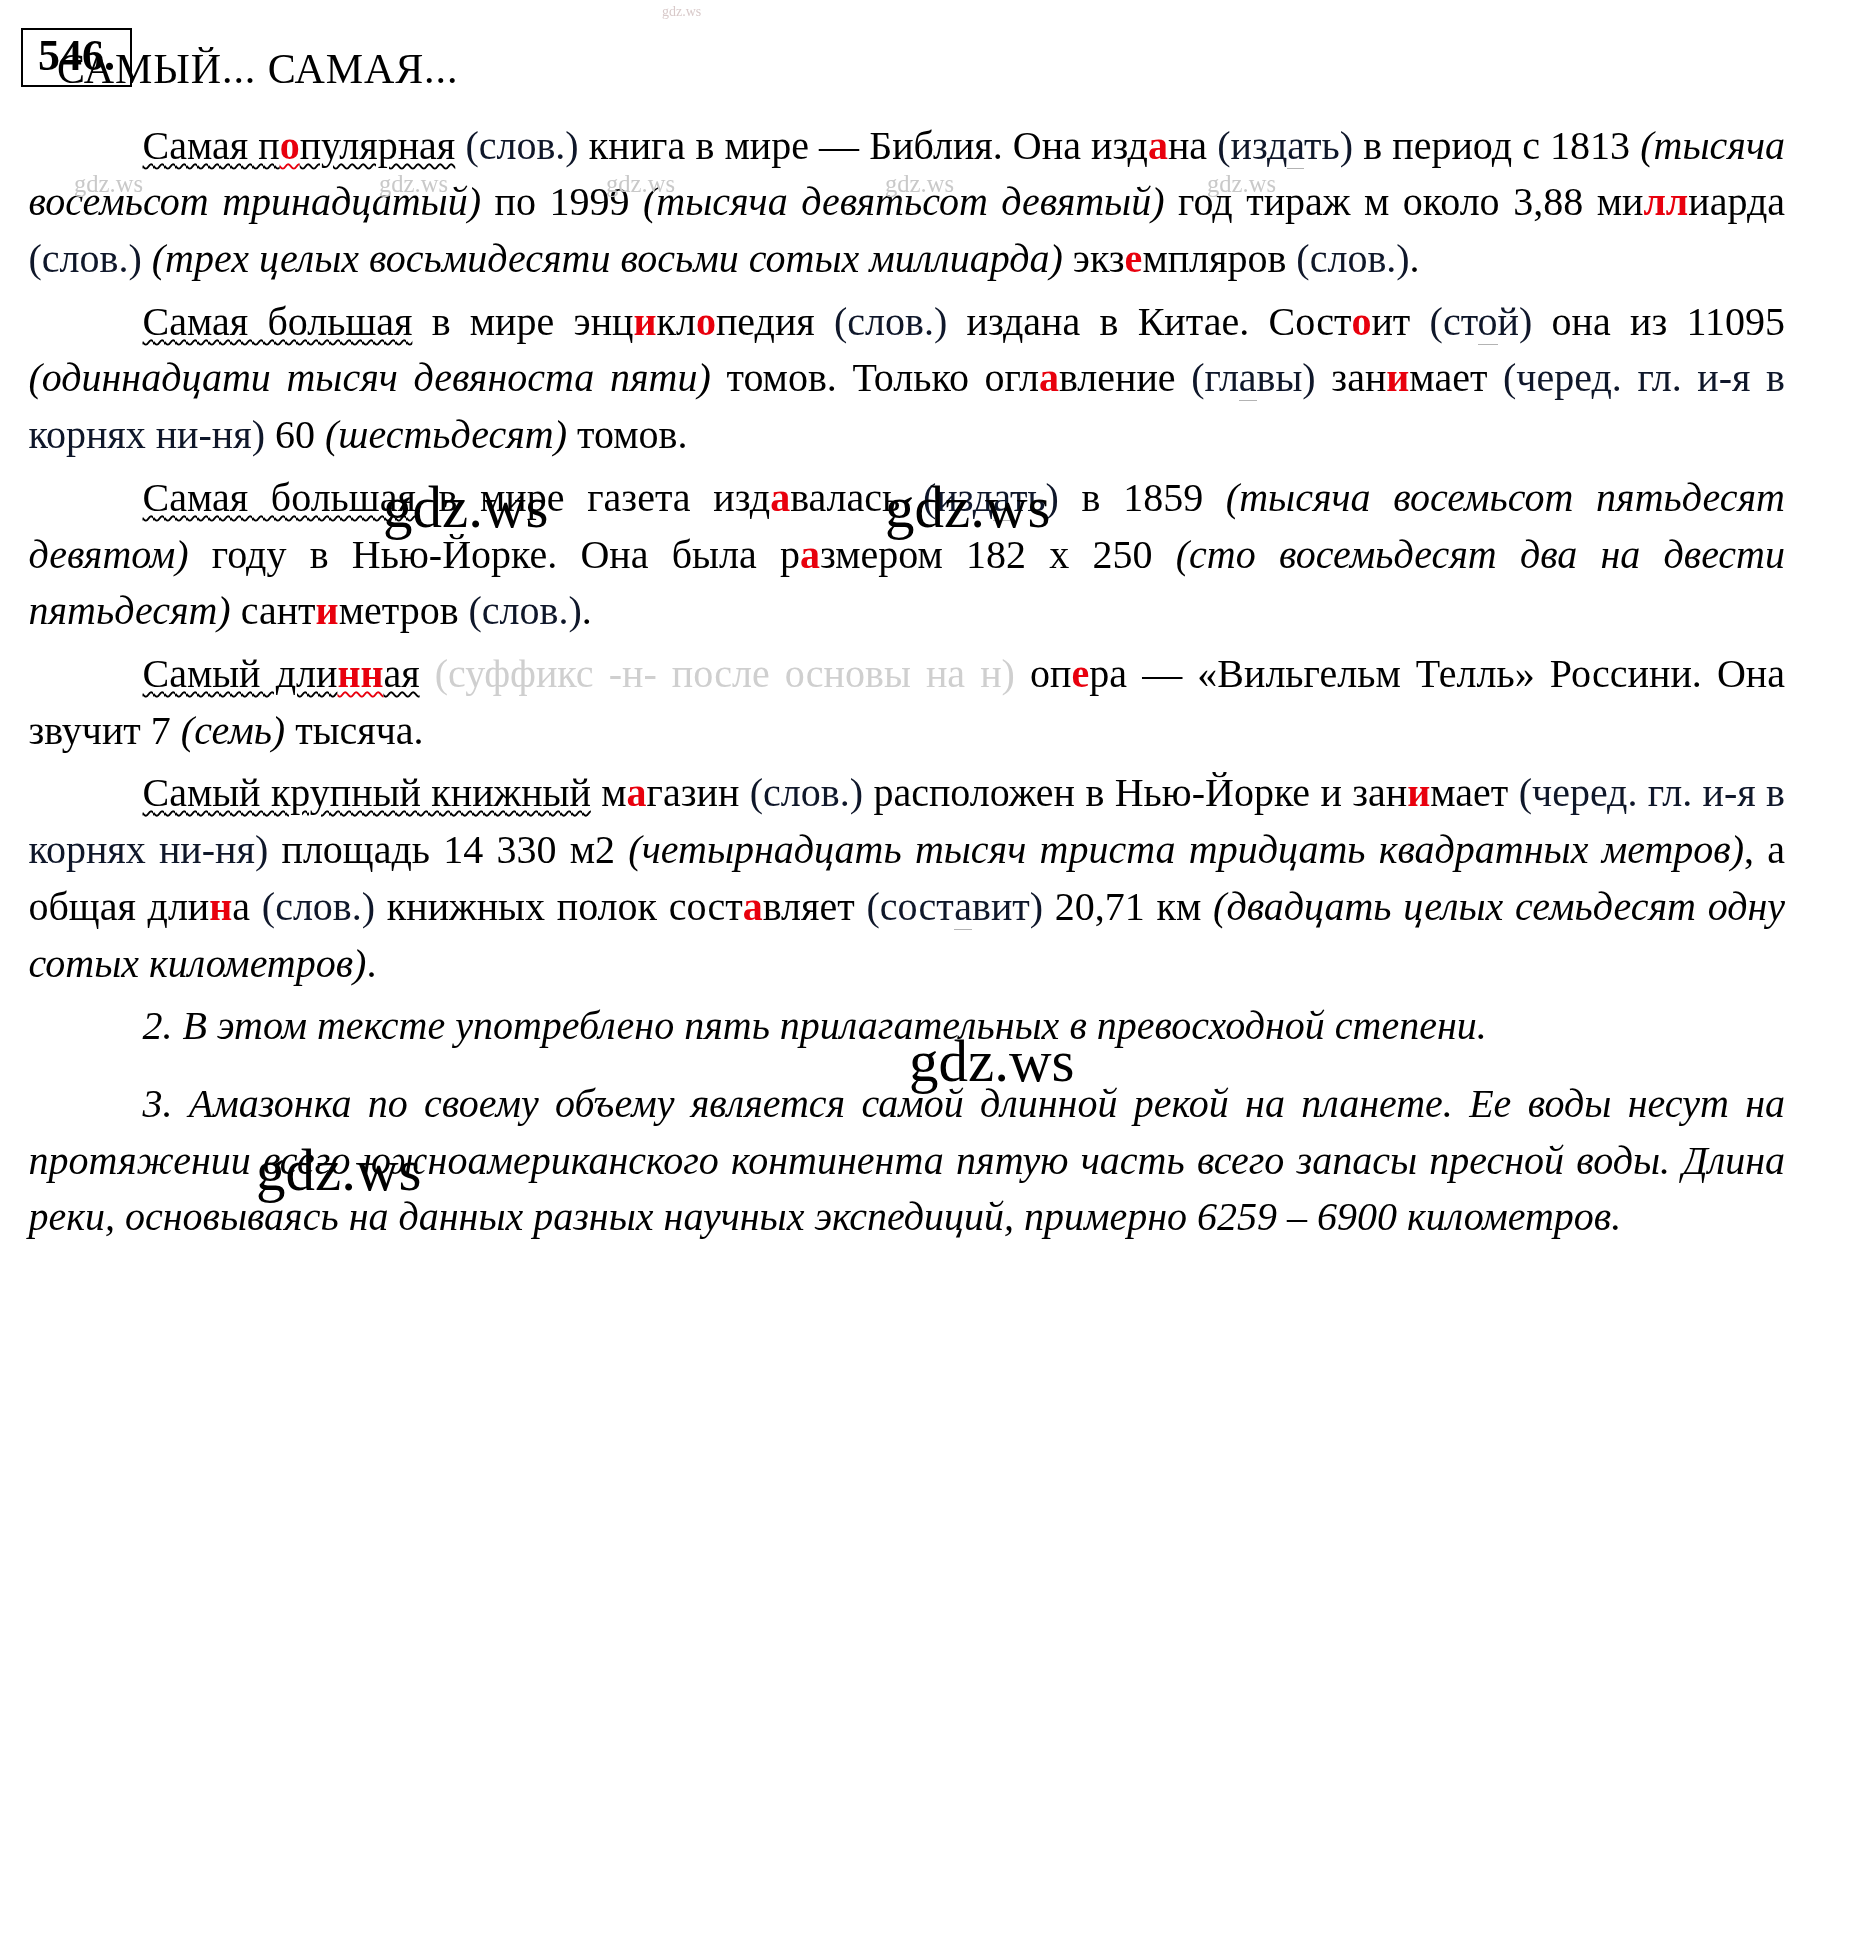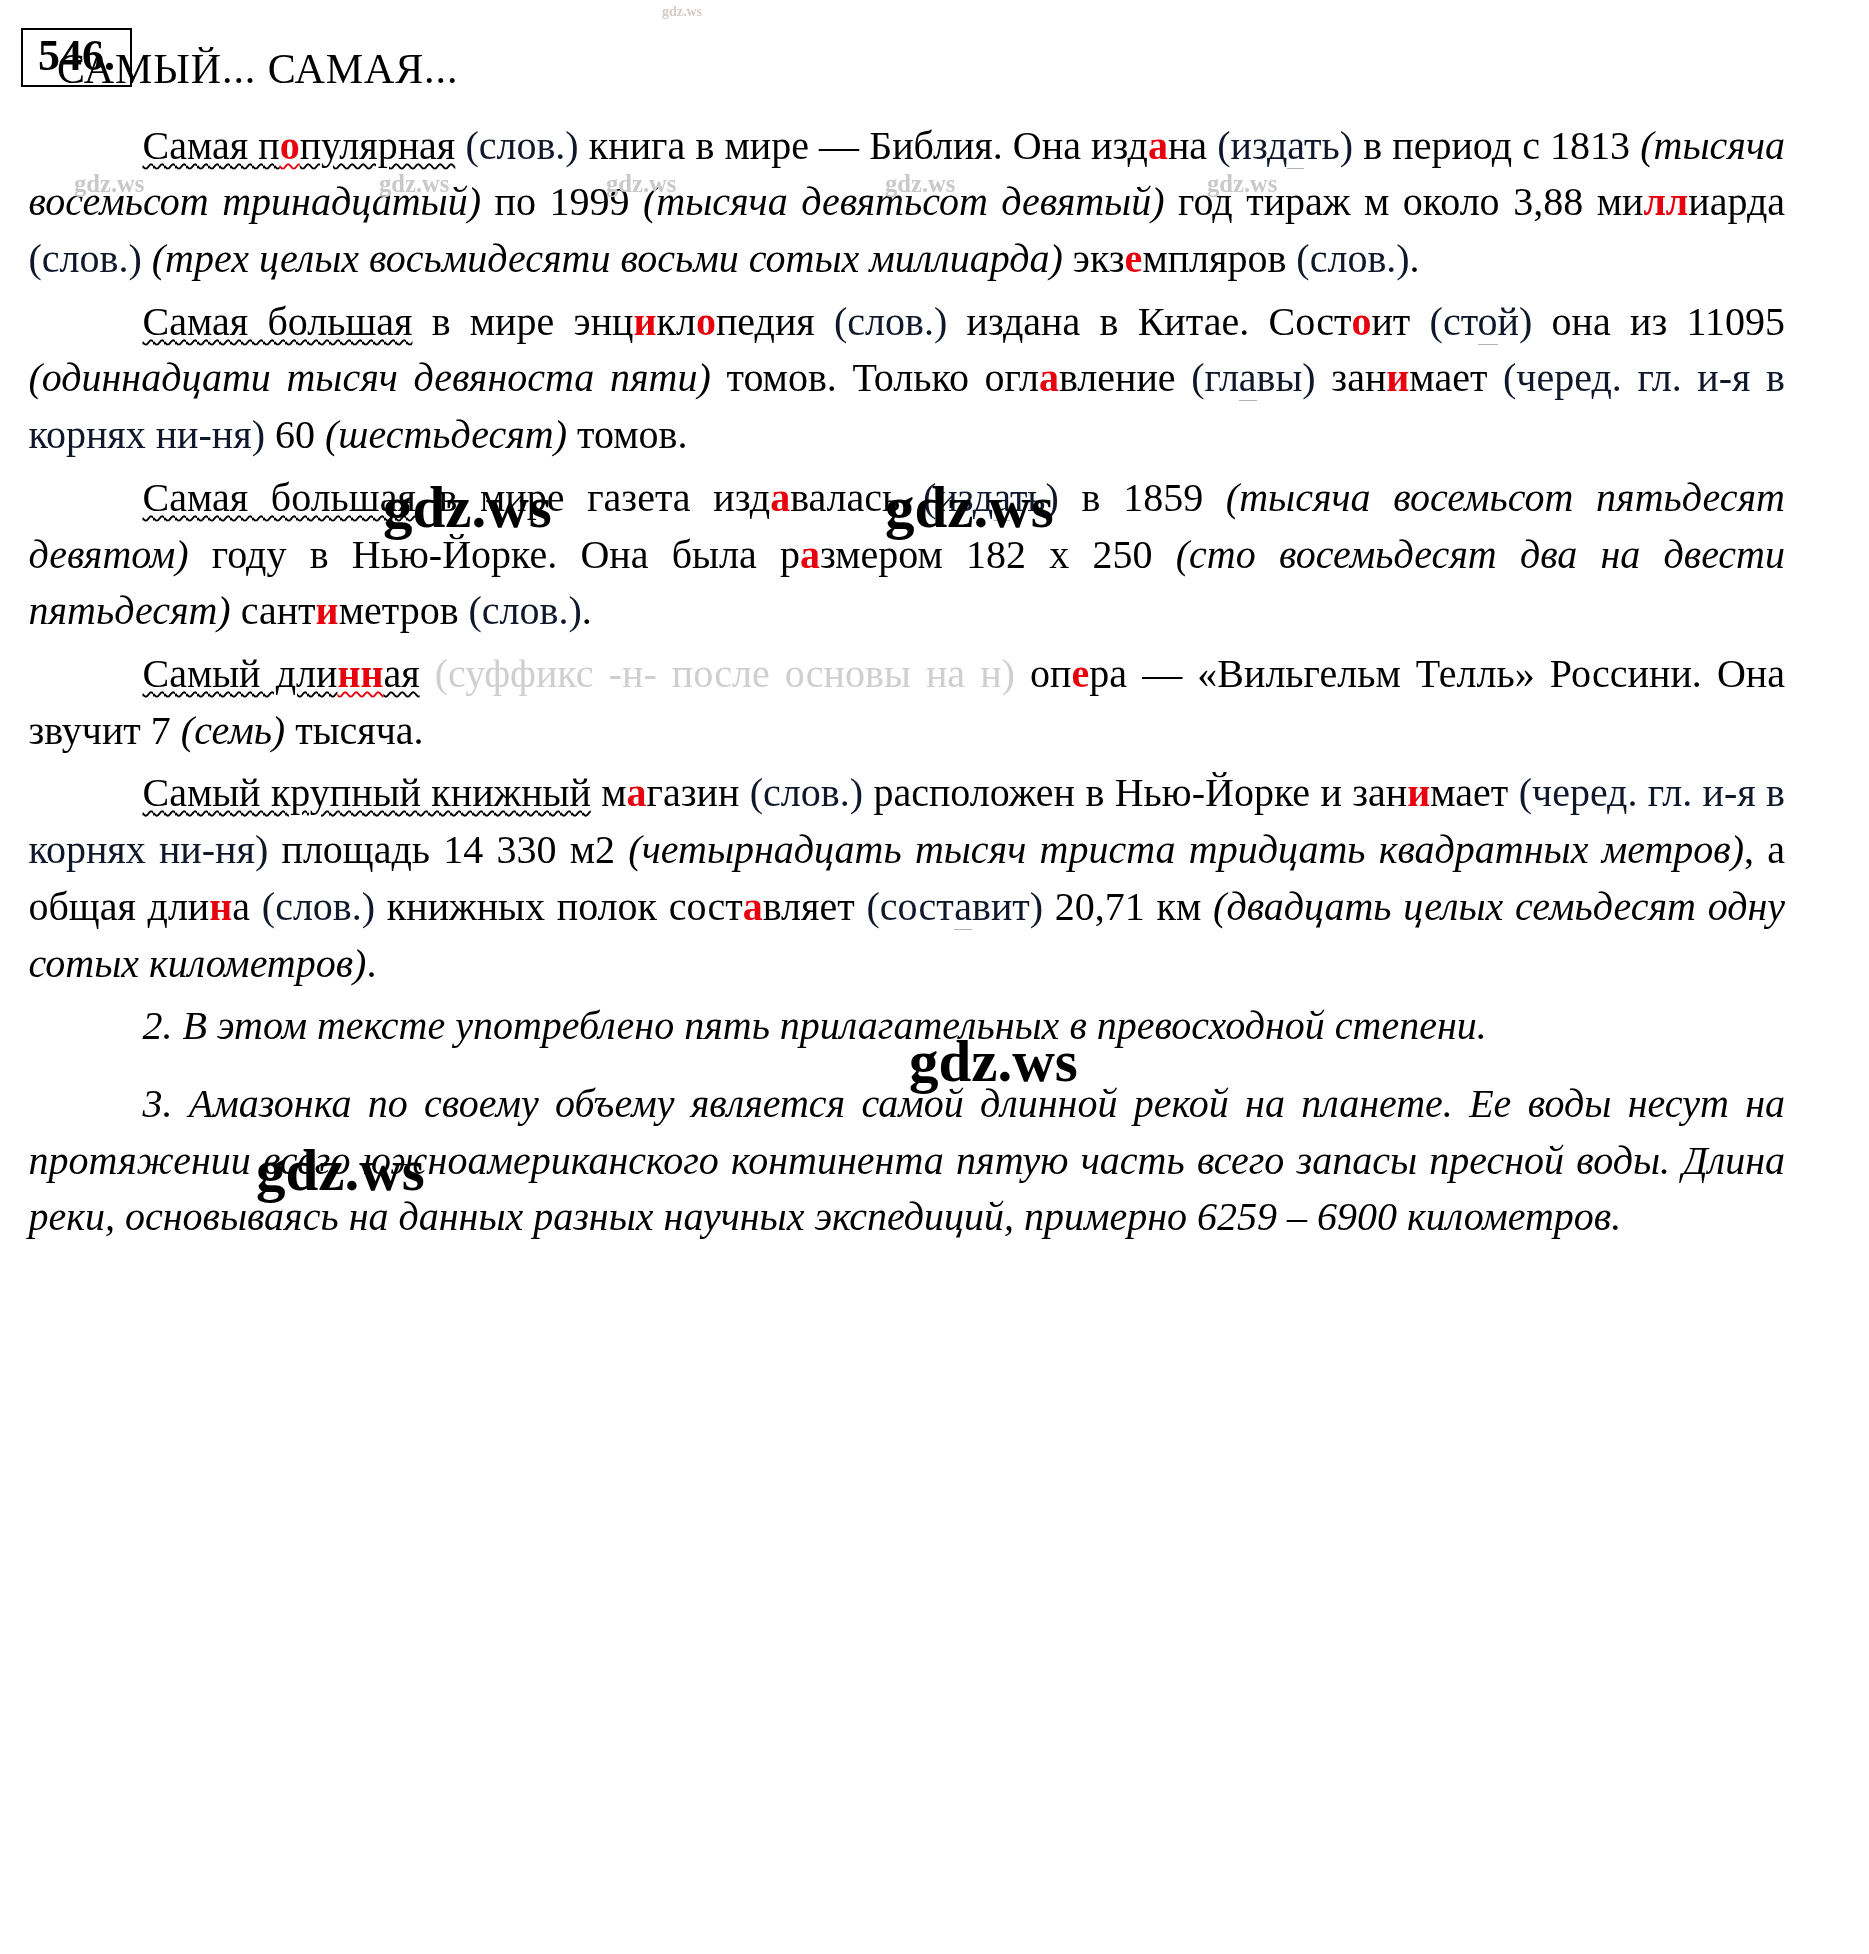--- a/index.html
+++ b/index.html
@@ -72,21 +72,21 @@
     text-underline-offset: 3.8px;
   }
   .uline-gray {
     border-bottom: 1.9px solid #b3b3b3;
   }
   
   .wm {
     position: absolute;
     color: #000;
     font-family: "Liberation Serif", serif;
-    font-weight: bold;
+    font-weight: normal;
     pointer-events: none;
     white-space: nowrap;
   }
   .wm.big {
     font-size: 59px;
   }
   .wm.small {
     font-size: 24.6px;
     color: #c9c9c9;
   }

